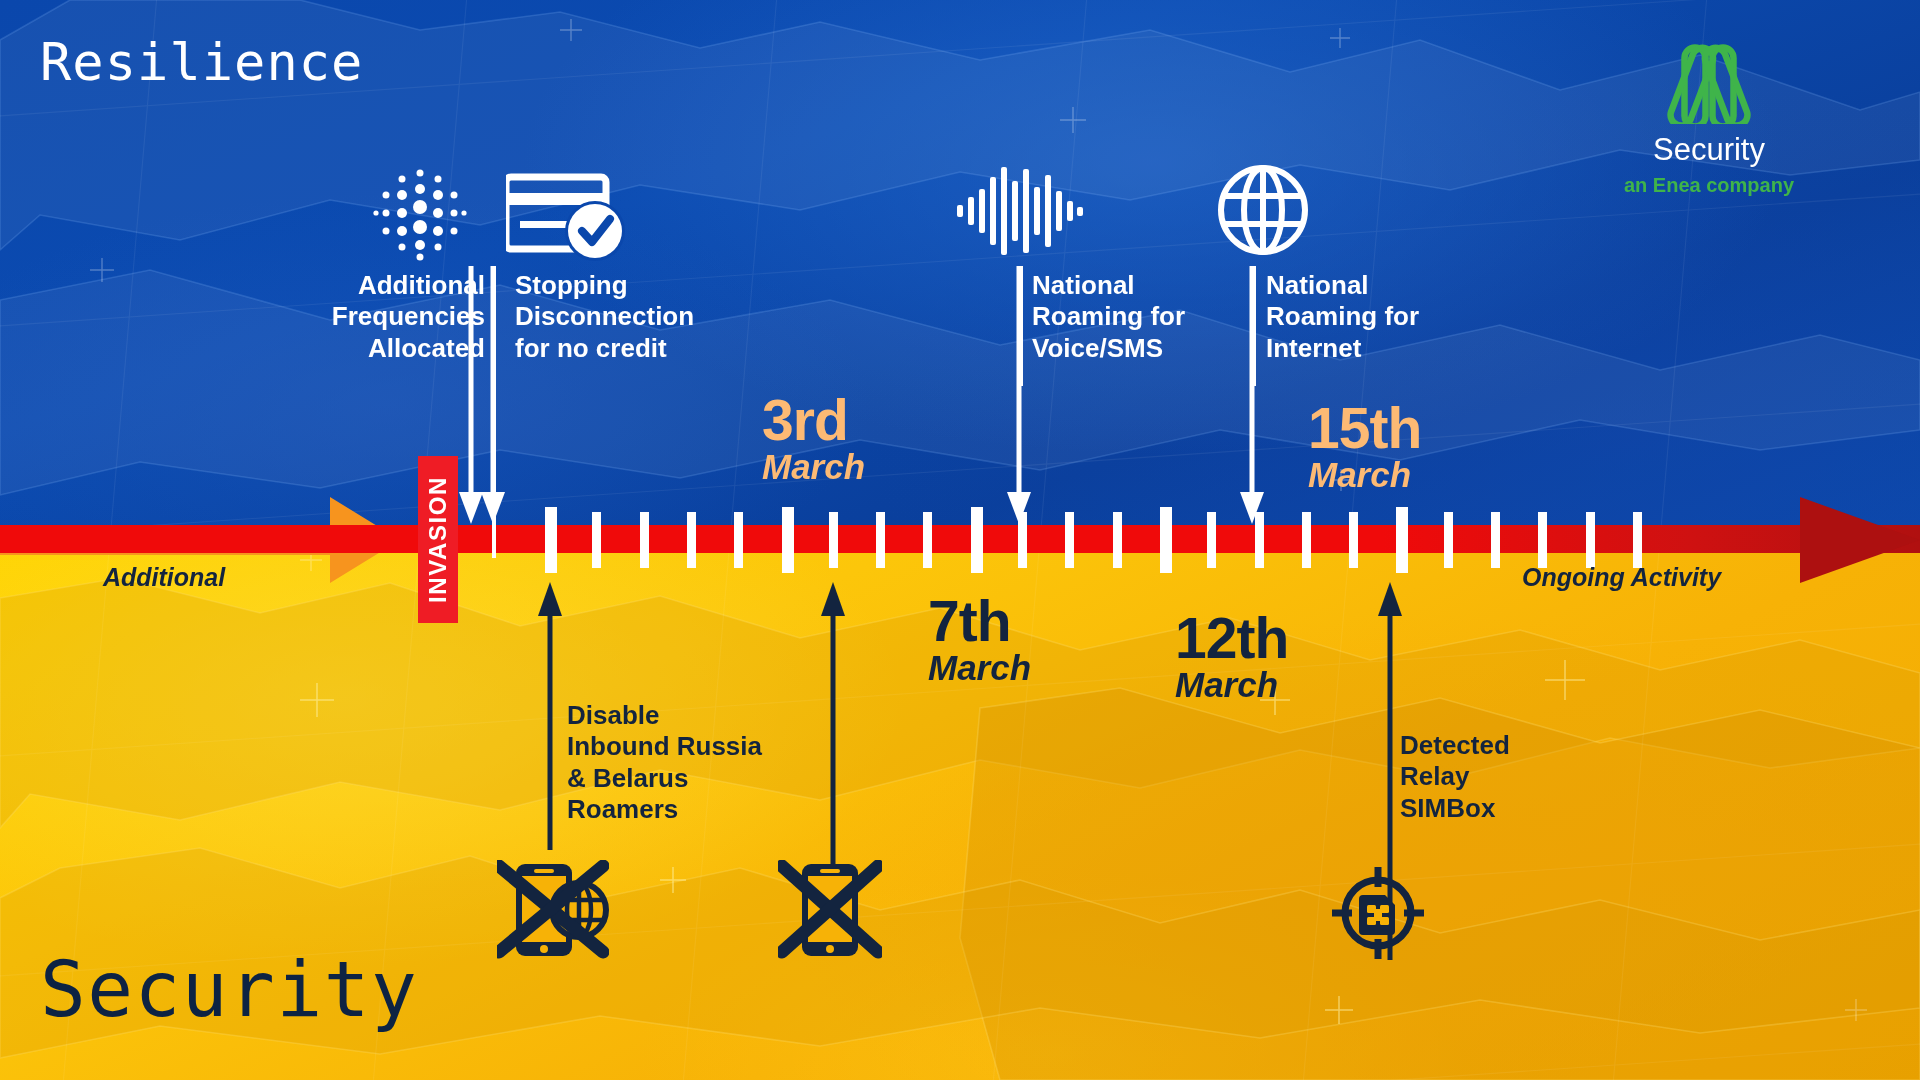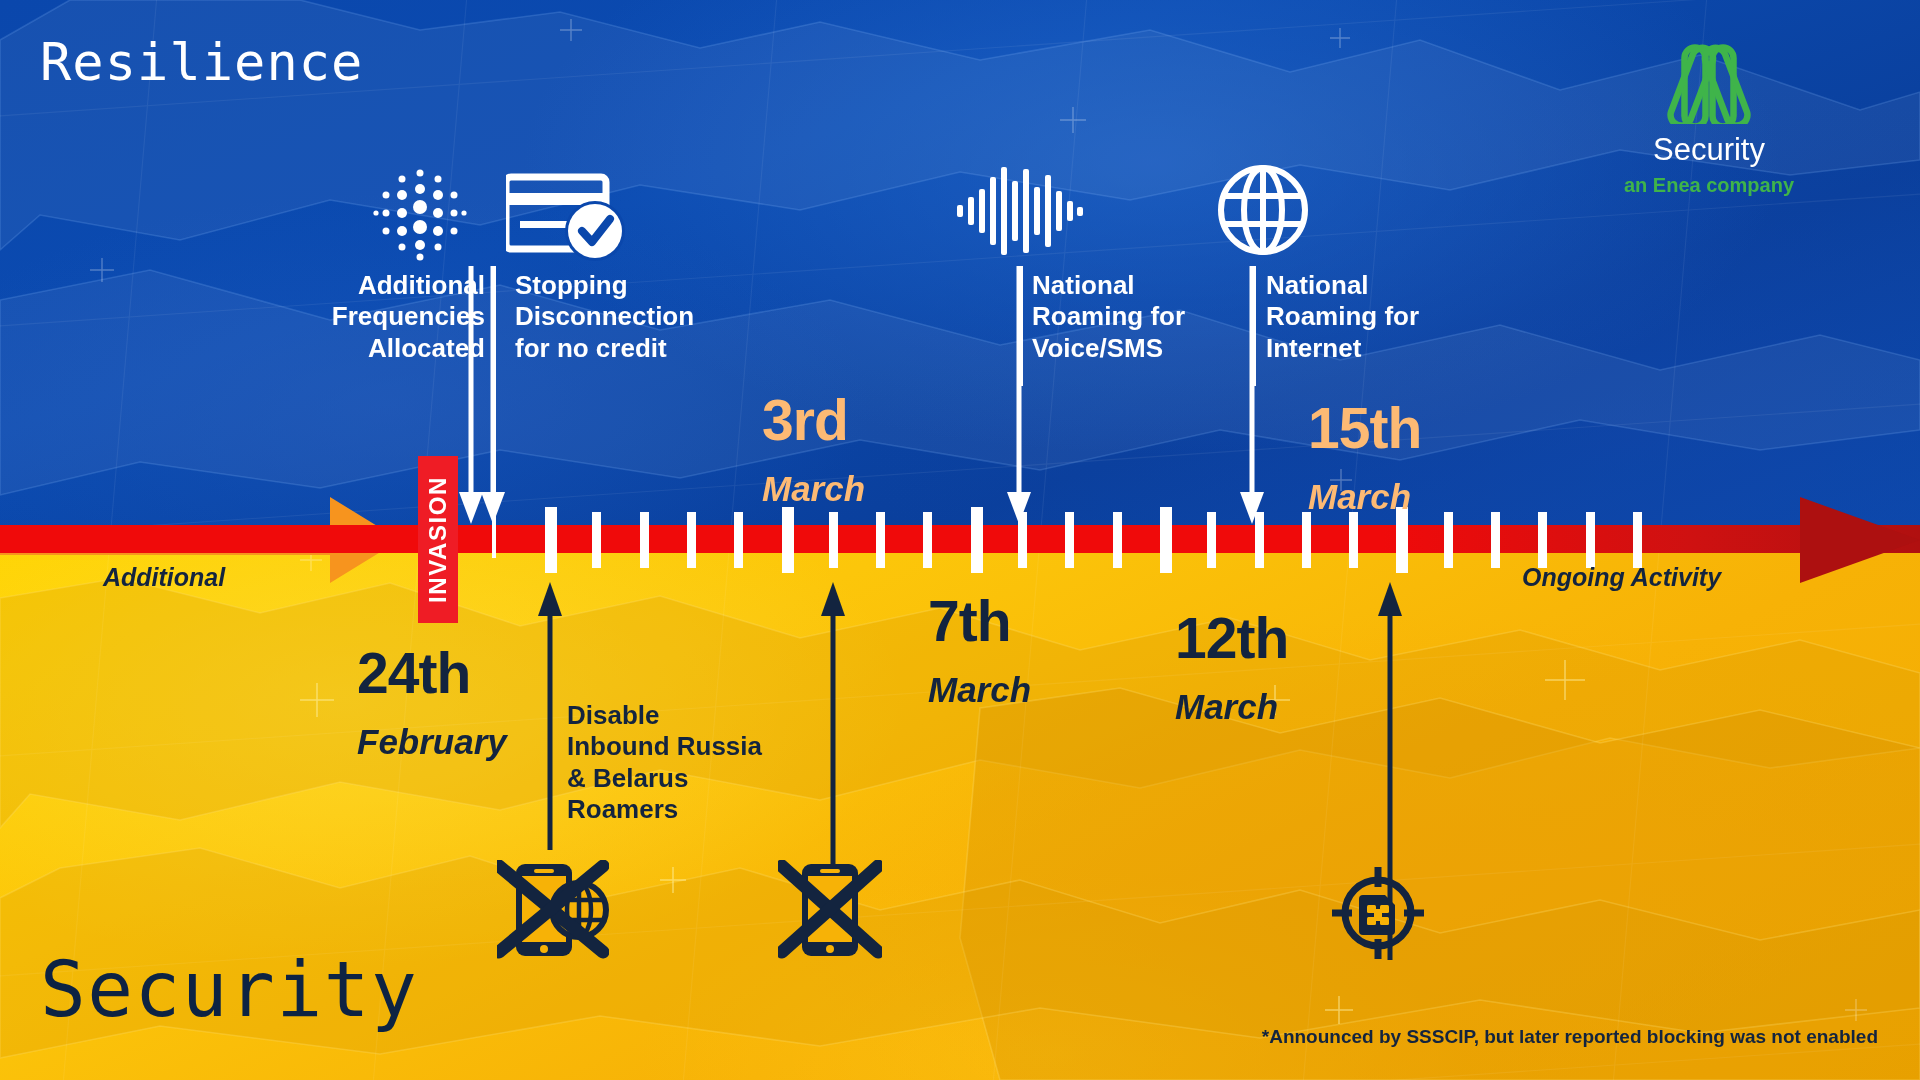--- a/index.html
+++ b/index.html
@@ -83,21 +83,21 @@
   .edge-label {
     position:absolute; font-style:italic; font-weight:bold; font-size:25px; color:#13243f;
     white-space:nowrap;
   }
   #lbl-prep { left:103px; top:563px; }
   #lbl-ongoing { left:1522px; top:563px; }
 
   
   .datestamp { position:absolute; white-space:nowrap; line-height:1; }
   .datestamp .d { font-size:57px; font-weight:bold; display:block; letter-spacing:-1px; }
-  .datestamp .m { font-size:35px; font-weight:bold; font-style:italic; display:block; margin-top:22px; }
+  .datestamp .m { font-size:35px; font-weight:bold; font-style:italic; display:block; margin-top:0; }
   .datestamp.top { color:#fdba74; }
   .datestamp.bot { color:#13243f; }
 
   
   .callout { position:absolute; }
   .callout .txt {
     font-size:26px; font-weight:bold; line-height:1.21; white-space:pre-line;
   }
   .callout.up .txt { color:#ffffff; }
   .callout.dn .txt { color:#13243f; }
@@ -241,24 +241,20 @@
       <div class="tick" style="left: 1632.9px;"></div>
     </div>
 
   <div id="invasion">
     <span>INVASION</span>
   </div>
 
   <div class="edge-label" id="lbl-prep">Additional</div>
   <div class="edge-label" id="lbl-ongoing">Ongoing Activity</div>
 
-  <div class="datestamp bot" style="left:357px; top:645px;">
-    <span class="d">24th</span>
-    <span class="m">February</span>
-  </div>
 
   <div class="datestamp top" style="left:762px; top:392px;">
     <span class="d">3rd</span>
     <span class="m">March</span>
   </div>
 
   <div class="datestamp bot" style="left:928px; top:593px;">
     <span class="d">7th</span>
     <span class="m">March</span>
   </div>
@@ -419,32 +415,36 @@
       <circle cx="52" cy="89" r="4" fill="#f7b206"></circle>
       <path d="M4,6 L100,92" stroke="#13243f" stroke-width="13" stroke-linecap="round" fill="none"></path>
       <path d="M100,6 L4,92" stroke="#13243f" stroke-width="13" stroke-linecap="round" fill="none"></path>
     </g>
   </svg>
 
   <svg class="conn" style="left:1375px; top:580px; width:30px; height:380px;" viewBox="0 0 30 380">
     <path d="M15,380 L15,32" stroke="#13243f" stroke-width="5" fill="none"></path>
     <path d="M15,2 L3,36 L27,36 Z" fill="#13243f"></path>
   </svg>
+  <div class="callout dn" style="left:1400px; top:730px; width:220px;">
+    <div class="txt">Detected
+Relay
+SIMBox</div>
+  </div>
   <svg class="icon" style="left:1330px; top:865px; width:96px; height:96px;" viewBox="0 0 96 96">
     <g fill="none" stroke="#13243f" stroke-width="7">
       <circle cx="48" cy="48" r="33"></circle>
       <path d="M48,2 L48,22 M48,74 L48,94 M2,48 L22,48 M74,48 L94,48"></path>
     </g>
     <g>
       <path d="M33,30 h22 l10,10 v26 a4,4 0 0 1 -4,4 h-28 a4,4 0 0 1 -4,-4 v-32 a4,4 0 0 1 4,-4 z" fill="#13243f"></path>
       <g fill="#f7b206">
         <rect x="37" y="40" width="9" height="8" rx="1.5"></rect>
         <rect x="50" y="40" width="9" height="8" rx="1.5"></rect>
         <rect x="37" y="52" width="9" height="8" rx="1.5"></rect>
         <rect x="50" y="52" width="9" height="8" rx="1.5"></rect>
         <rect x="44" y="44" width="8" height="12" rx="1.5"></rect>
       </g>
     </g>
   </svg>
 
-  <div id="footnote">*Announced by SSSCIP, but later reported blocking was not enabled</div>
 
 </div>
 
 </body></html>

